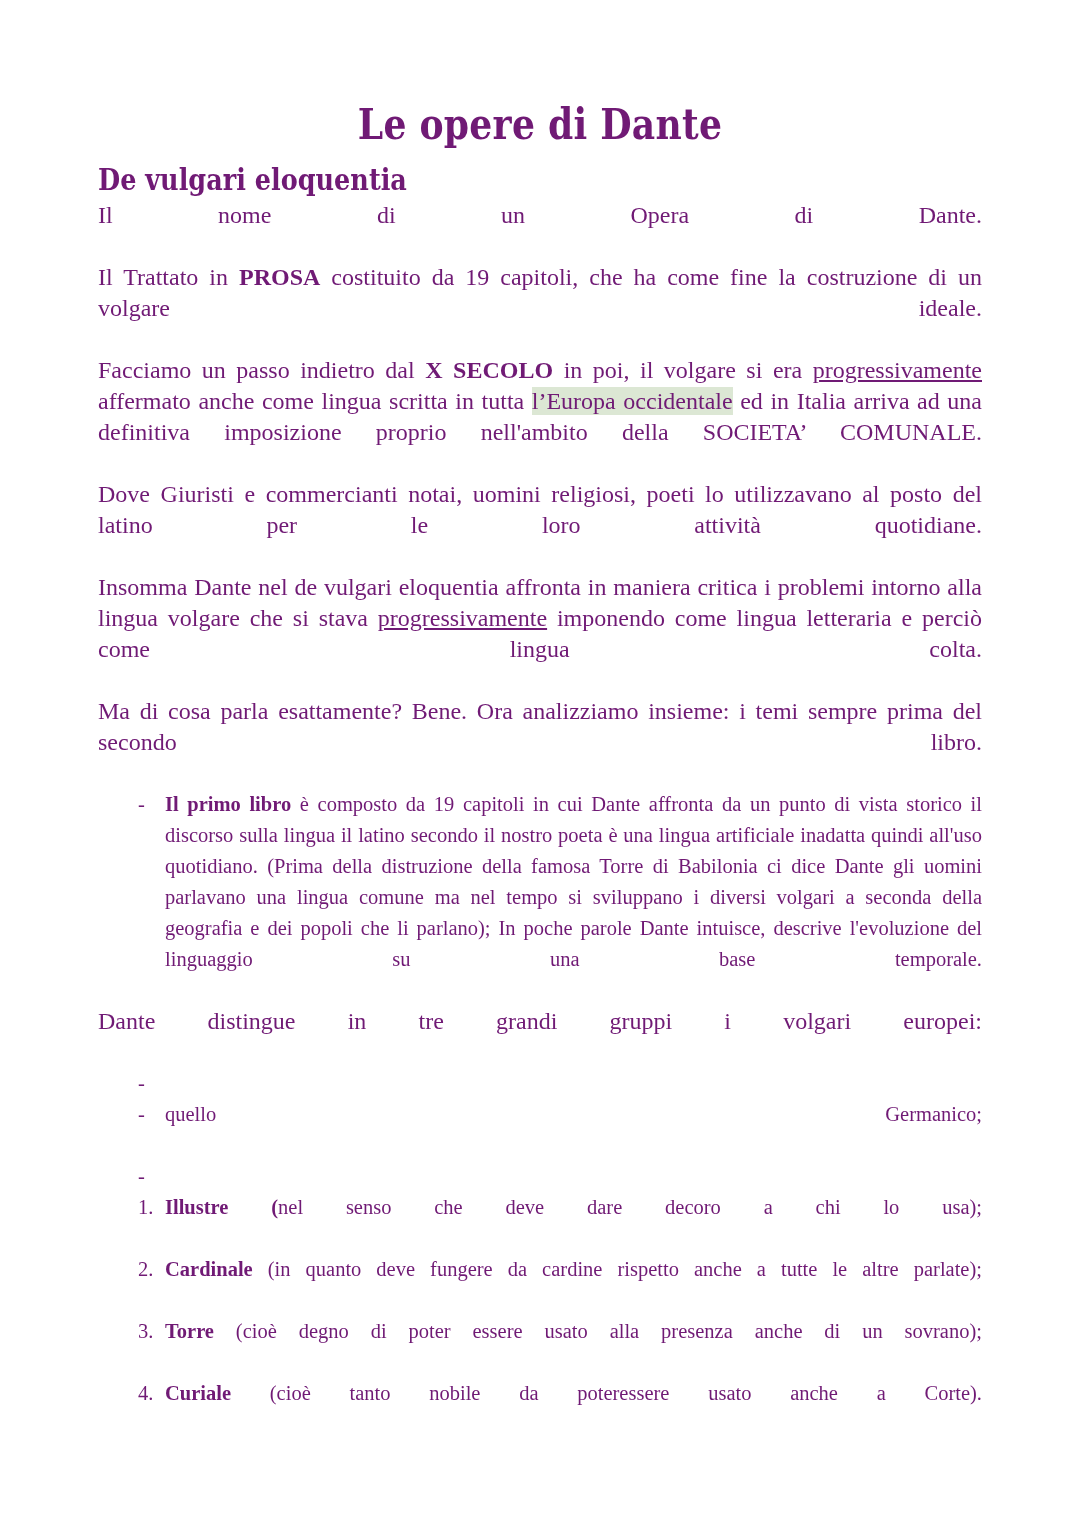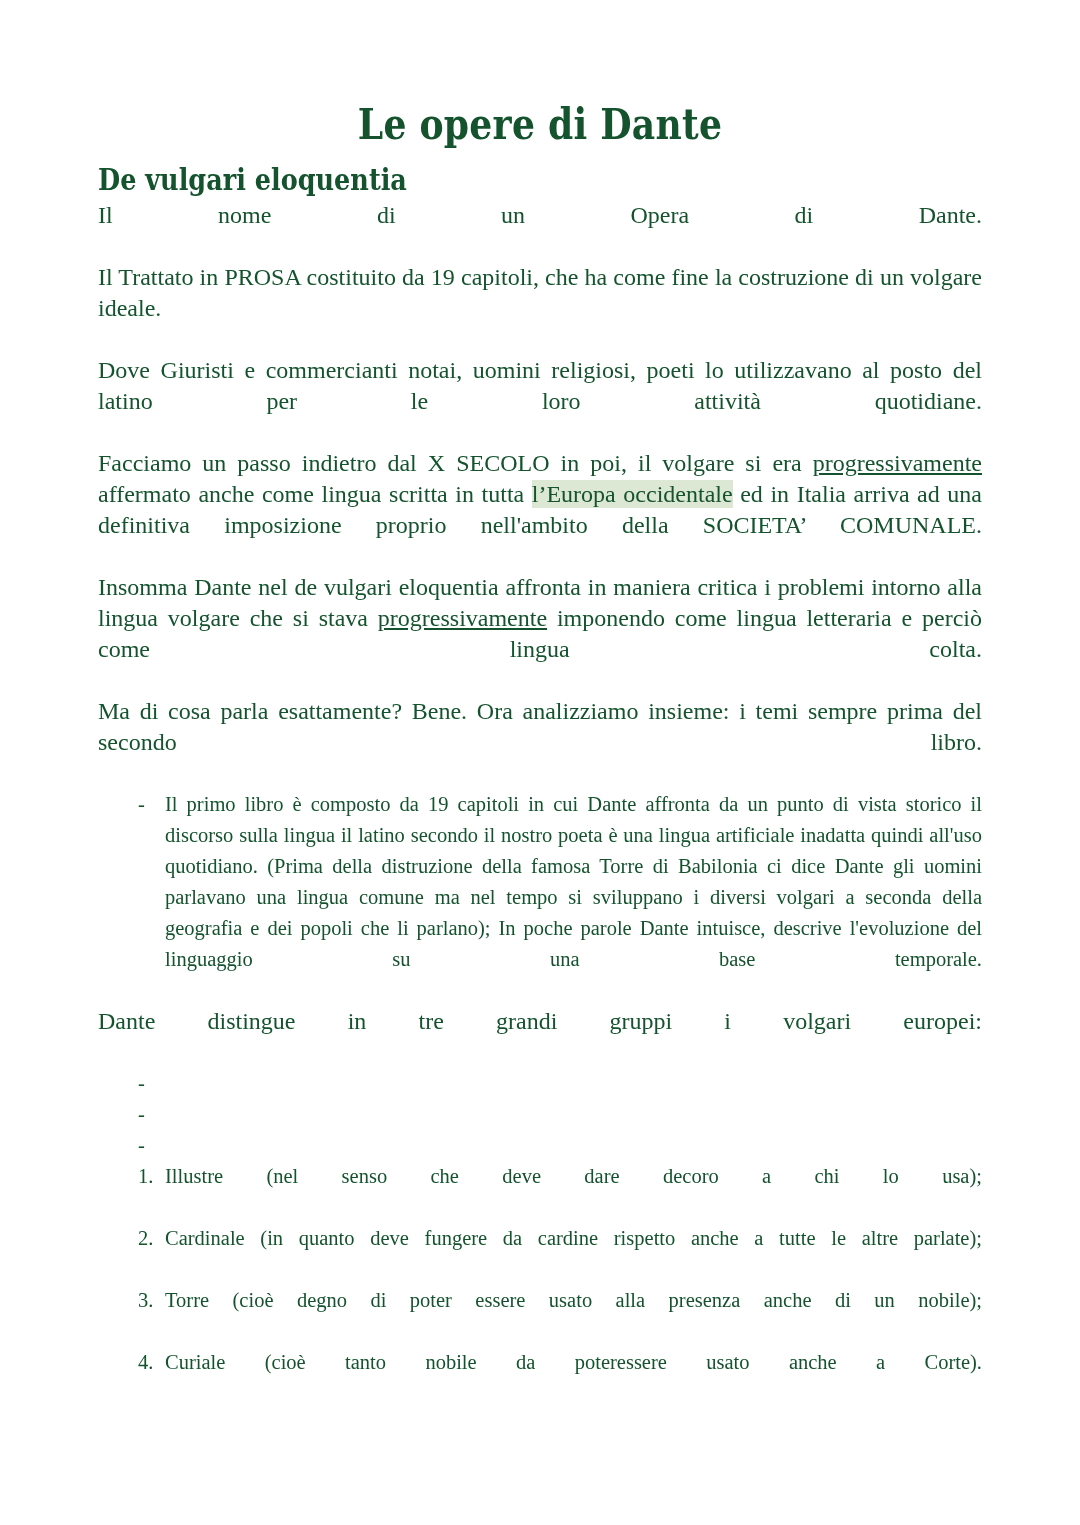--- a/index.html
+++ b/index.html
@@ -12,21 +12,21 @@
   .page {
     position: relative;
     width: 1080px;
     height: 1525px;
     margin: 0 auto;
     background: #ffffff;
     box-sizing: border-box;
     padding: 16px;
     overflow: hidden;
     font-family: "Liberation Serif", "DejaVu Serif", serif;
-    color: #14532d;
+    color: #701a75;
   }
 
   .content {
     position: absolute;
     left: 98px;
     top: 0;
     width: 884px;  
   }
 
   
@@ -67,21 +67,21 @@
     hyphens: none;
   }
 
   
   p.para::after {
     content: "";
     display: inline-block;
     width: 100%;
   }
 
-  b, strong { font-weight: 400; }
+  b, strong { font-weight: 700; }
 
   .underline { text-decoration: underline; text-underline-offset: 2px; }
 
   .hl-green {
     background-color: #dce7d4;
     padding: 1px 0;
     box-decoration-break: clone;
     -webkit-box-decoration-break: clone;
   }
 
@@ -128,42 +128,42 @@
   <div class="content">
 
     <h1 class="doc-title">Le opere di Dante</h1>
 
     <h2 class="section-title">De vulgari eloquentia</h2>
 
     <p class="para"><span>Il nome di un Opera di Dante.</span></p>
 
     <p class="para"><span>Il Trattato in </span><b>PROSA</b><span> costituito da 19 capitoli, che ha come fine la costruzione di un volgare ideale.</span></p>
 
+    <p class="para"><span>Facciamo un passo indietro dal </span><b>X SECOLO</b><span> in poi, il volgare si era </span><span class="underline">progressivamente</span><span> affermato anche come lingua scritta in tutta </span><span class="hl-green">l’Europa occidentale</span><span> ed in Italia arriva ad una definitiva imposizione proprio nell'ambito della SOCIETA’ COMUNALE.</span></p>
+
     <p class="para"><span>Dove Giuristi e commercianti notai, uomini religiosi, poeti lo utilizzavano al posto del latino per le loro attività quotidiane.</span></p>
-
-    <p class="para"><span>Facciamo un passo indietro dal </span><b>X SECOLO</b><span> in poi, il volgare si era </span><span class="underline">progressivamente</span><span> affermato anche come lingua scritta in tutta </span><span class="hl-green">l’Europa occidentale</span><span> ed in Italia arriva ad una definitiva imposizione proprio nell'ambito della SOCIETA’ COMUNALE.</span></p>
 
     <p class="para"><span>Insomma Dante nel de vulgari eloquentia affronta in maniera critica i problemi intorno alla lingua volgare che si stava </span><span class="underline">progressivamente</span><span> imponendo come lingua letteraria e perciò come lingua colta.</span></p>
 
     <p class="para"><span>Ma di cosa parla esattamente? Bene. Ora analizziamo insieme: i temi sempre prima del secondo libro.</span></p>
 
     <ul class="dash-list">
       <li class="dash-item"><span class="marker">-</span><b>Il primo libro</b><span> è composto da 19 capitoli in cui Dante affronta da un punto di vista storico il discorso sulla lingua il latino secondo il nostro poeta è una lingua artificiale inadatta quindi all'uso quotidiano. (Prima della distruzione della famosa Torre di Babilonia ci dice Dante gli uomini parlavano una lingua comune ma nel tempo si sviluppano i diversi volgari a seconda della geografia e dei popoli che li parlano); In poche parole Dante intuisce, descrive l'evoluzione del linguaggio su una base temporale.</span></li>
     </ul>
 
     <p class="para"><span>Dante distingue in tre grandi gruppi i volgari europei:</span></p>
 
     <ul class="dash-list">
       <li class="dash-item"><span class="marker">-</span></li>
-      <li class="dash-item"><span class="marker">-</span></li>
+      <li class="dash-item"><span class="marker">-</span><span>quello Germanico;</span></li>
       <li class="dash-item"><span class="marker">-</span></li>
     </ul>
 
 
     <ol class="num-list">
       <li class="num-item"><span class="marker">1.</span><b>Illustre (</b><span>nel senso che deve dare decoro a chi lo usa);</span></li>
       <li class="num-item"><span class="marker">2.</span><b>Cardinale</b><span> (in quanto deve fungere da cardine rispetto anche a tutte le altre parlate);</span></li>
-      <li class="num-item"><span class="marker">3.</span><b>Torre</b><span> (cioè degno di poter essere usato alla presenza anche di un nobile);</span></li>
+      <li class="num-item"><span class="marker">3.</span><b>Torre</b><span> (cioè degno di poter essere usato alla presenza anche di un sovrano);</span></li>
       <li class="num-item"><span class="marker">4.</span><b>Curiale</b><span> (cioè tanto nobile da poteressere usato anche a Corte).</span></li>
     </ol>
 
   </div>
 </div>
 
 </body></html>

